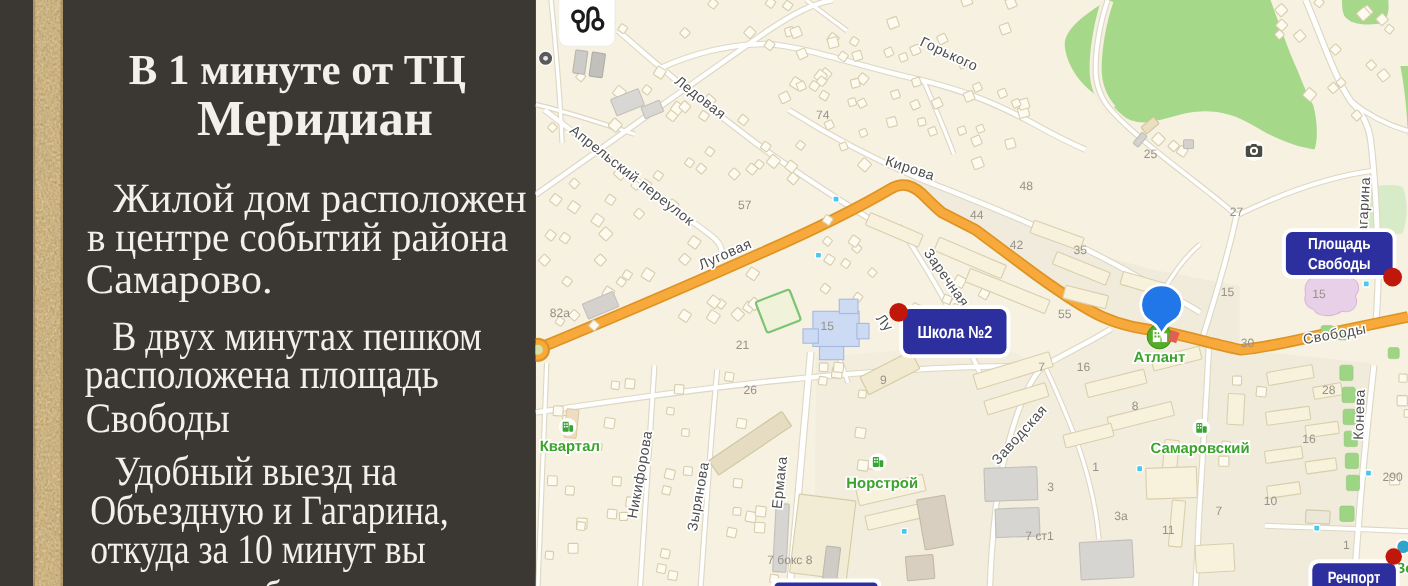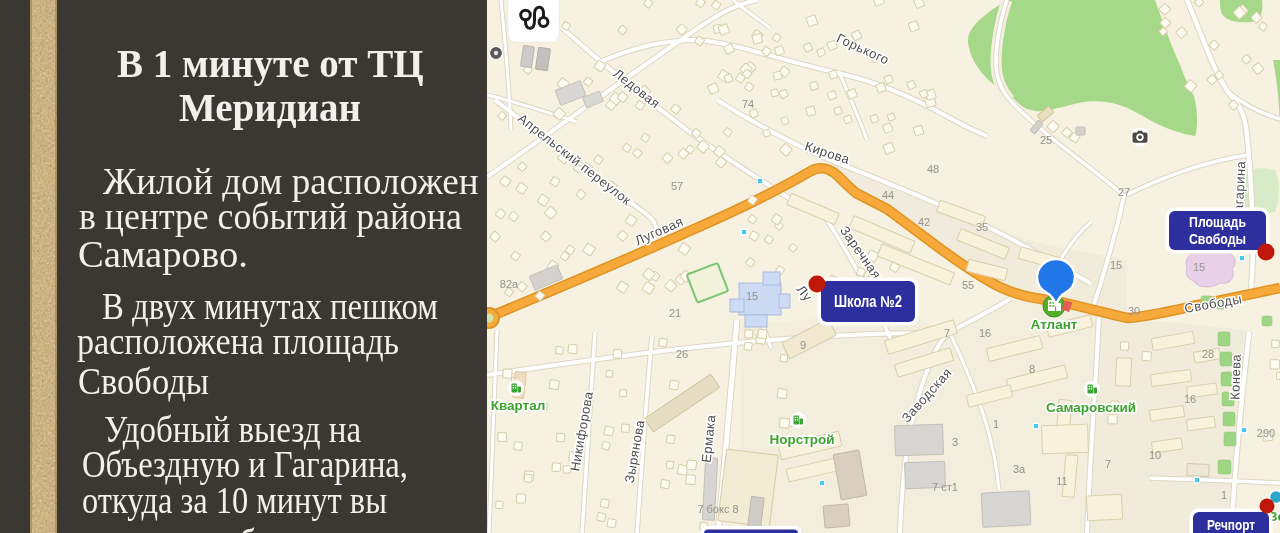--- a/index.html
+++ b/index.html
@@ -25,21 +25,21 @@
       <rect x="0" y="0" width="27" height="533" fill="#c4a266"></rect>
       <rect x="0" y="0" width="27" height="533" filter="url(#paper)" opacity="0.55"></rect>
       <rect x="0" y="0" width="27" height="533" filter="url(#paper2)" opacity="0.5"></rect>
       <rect x="0" y="0" width="2" height="533" fill="#8a7246" opacity="0.45"></rect>
       <rect x="25" y="0" width="2" height="533" fill="#8a7246" opacity="0.45"></rect>
     </svg>
   </div>
 
 <div class="ln" style="left:117px;top:45.3px;font-size:39px;font-weight:bold;transform:scaleX(1);">В 1 минуте от ТЦ</div>
 
-<div class="ln" style="left:179px;top:89.2px;font-size:39px;font-weight:bold;transform:scaleX(1);text-align:center;">Меридиан</div>
+<div class="ln" style="left:179px;top:89.2px;font-size:46px;font-weight:bold;transform:scaleX(1);text-align:center;">Меридиан</div>
 
 <div class="ln" style="left:102.5px;top:162px;font-size:38px;font-weight:normal;transform:scaleX(0.976);">Жилой дом расположен</div>
 
 <div class="ln" style="left:78.5px;top:196.5px;font-size:38px;font-weight:normal;transform:scaleX(0.94);">в центре событий района</div>
 
 <div class="ln" style="left:77.6px;top:235.1px;font-size:38px;font-weight:normal;transform:scaleX(1.017);">Самарово.</div>
 
 <div class="ln" style="left:101.6px;top:286.6px;font-size:38px;font-weight:normal;transform:scaleX(0.862);">В двух минутах пешком</div>
 
 <div class="ln" style="left:77px;top:321.8px;font-size:38px;font-weight:normal;transform:scaleX(0.897);">расположена площадь</div>

